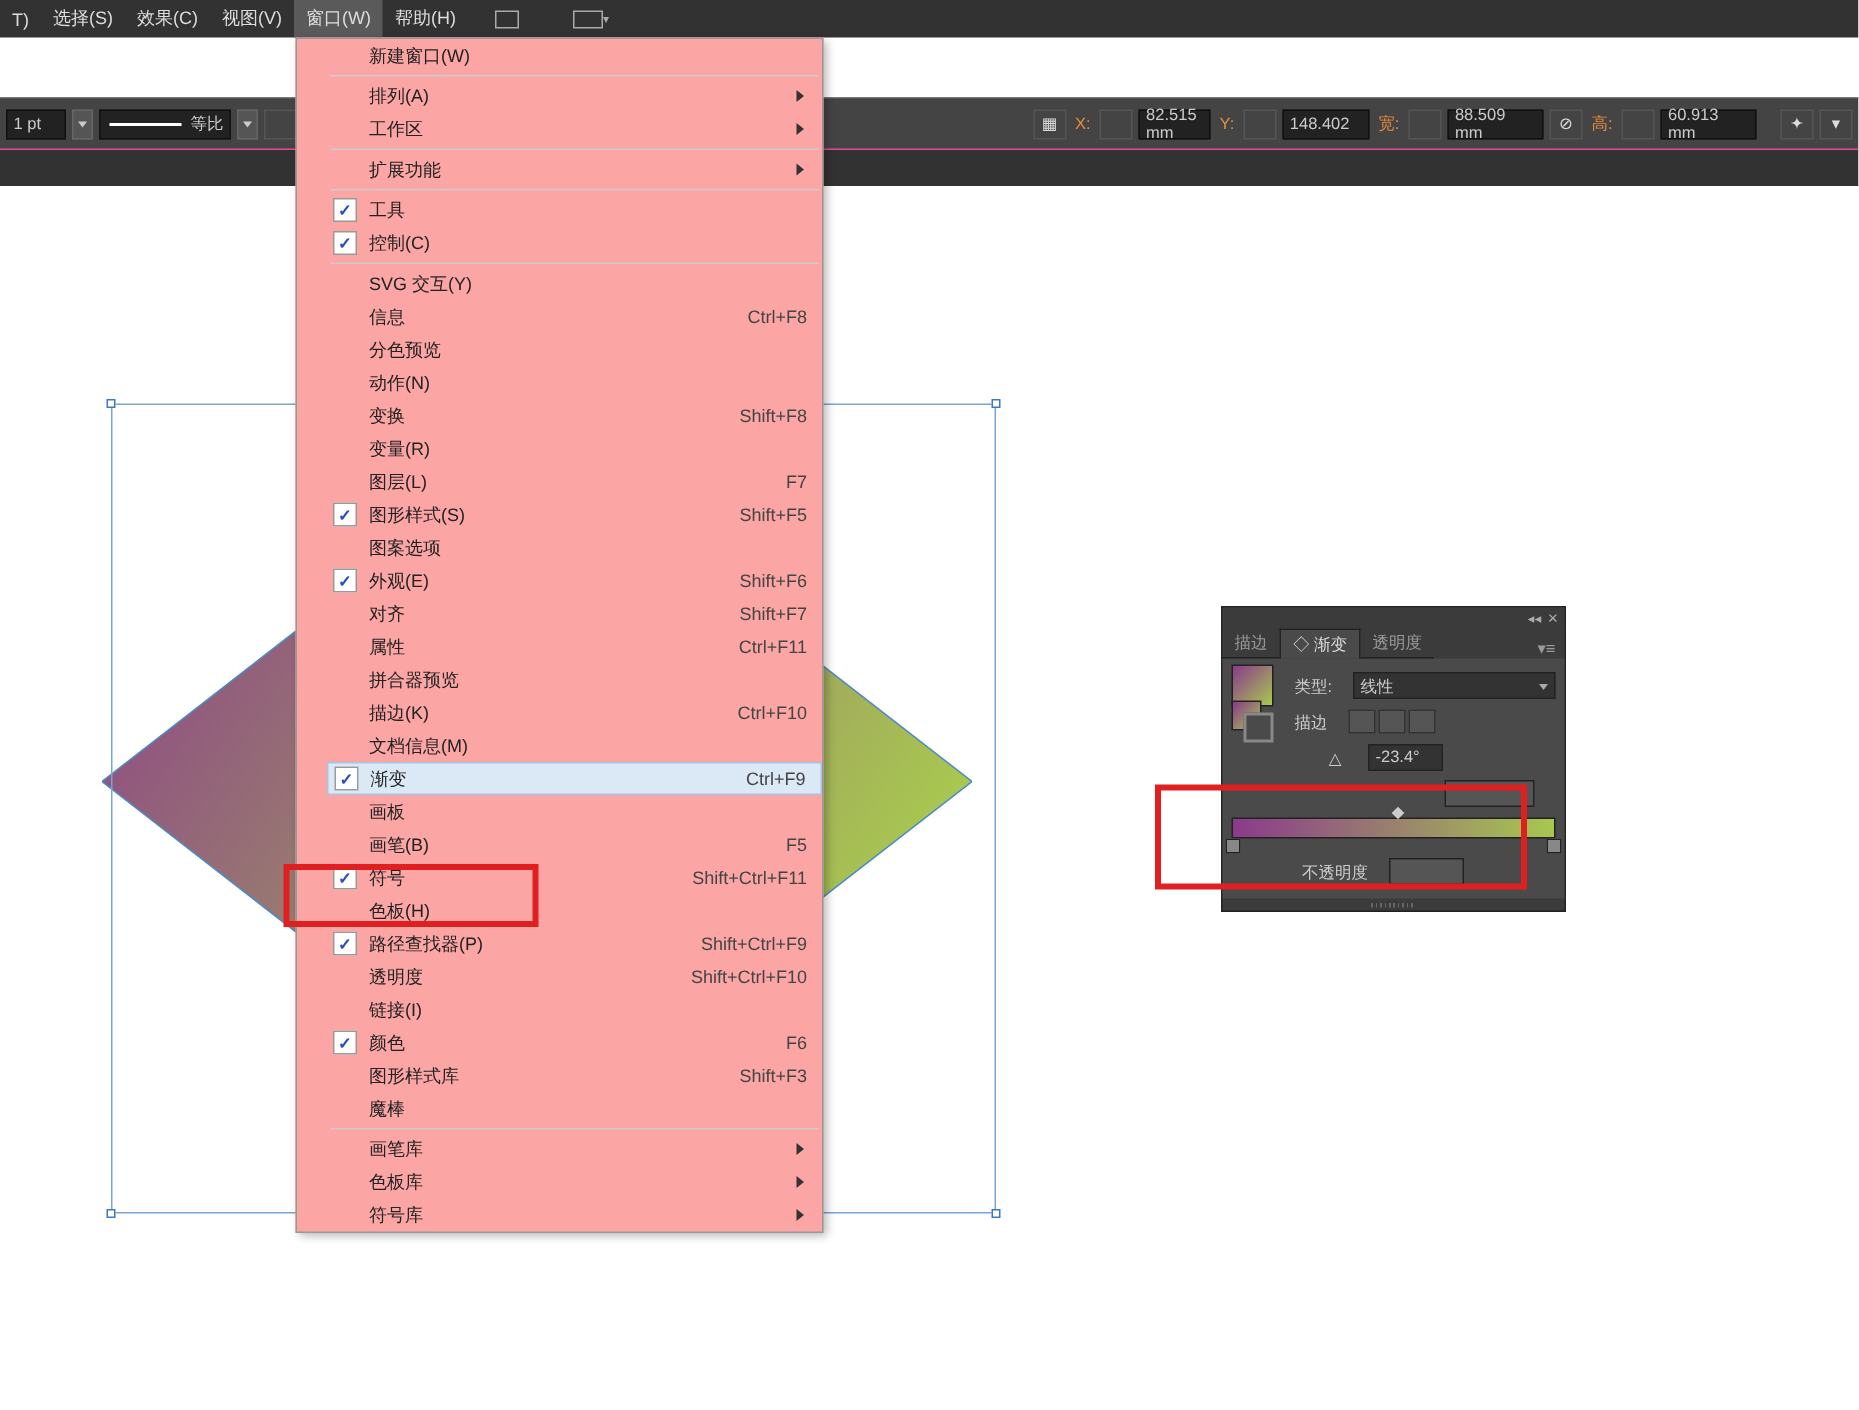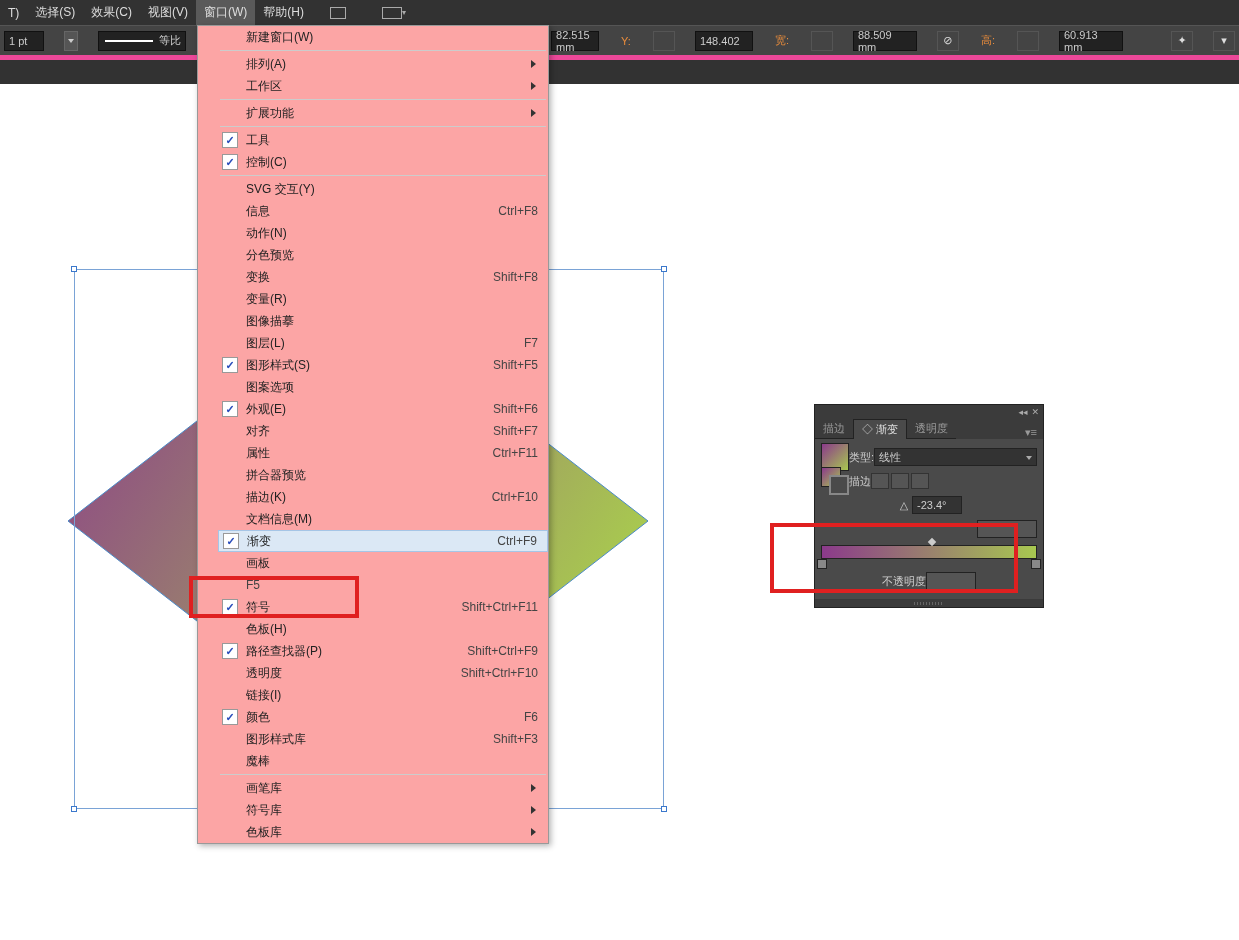--- a/index.html
+++ b/index.html
@@ -5,21 +5,21 @@
   * { box-sizing: border-box; margin: 0; padding: 0; font-family: "Microsoft YaHei", Arial, sans-serif; }
   body { background: #fff; width: 1239px; height: 940px; overflow: hidden; position: relative; }
   
   .menubar { background: #323232; height: 25px; display: flex; align-items: center; font-size: 12px; color: #ddd; }
   .menubar .menu-item { padding: 0 8px; height: 25px; display: flex; align-items: center; cursor: pointer; }
   .menubar .menu-item.active { background: #5a5a5a; }
   .menubar .sep { width: 10px; }
   .menubar .icon-slot { width: 24px; height: 20px; display: flex; align-items: center; justify-content: center; margin: 0 4px; }
   .menubar .icon-box { width: 16px; height: 12px; border: 1px solid #aaa; }
   
-  .toolbar { background: #444; height: 35px; border-top: 1px solid #555; border-bottom: 5px solid #ec4899; display: flex; align-items: center; font-size: 11px; color: #ddd; padding: 0 4px; gap: 20px; }
+  .toolbar { background: #444; height: 35px; border-top: 1px solid #555; border-bottom: 1px solid #ec4899; display: flex; align-items: center; font-size: 11px; color: #ddd; padding: 0 4px; gap: 4px; margin-top: 40px; }
   .toolbar .field { background: #222; border: 1px solid #111; height: 20px; padding: 0 4px; display: flex; align-items: center; color: #ccc; font-size: 11px; }
   .toolbar .dropdown-btn { width: 14px; height: 20px; background: #555; border: 1px solid #666; display: flex; align-items: center; justify-content: center; }
   .toolbar .dropdown-btn::after { content: ""; border: 3px solid transparent; border-top: 4px solid #ccc; margin-top: 3px; }
   .toolbar .label { color: #e88c3c; padding: 0 2px; }
   .toolbar .icon-box { width: 22px; height: 20px; background: #444; border: 1px solid #555; display: flex; align-items: center; justify-content: center; }
   .toolbar .stroke-preview { width: 48px; height: 2px; background: #fff; }
   .toolbar .spacer { flex: 1; }
   
   .darkstrip { background: #323232; height: 24px; }
   
@@ -43,21 +43,21 @@
   .red-highlight { position: absolute; border: 4px solid #e02020; pointer-events: none; }
   
   .panel { position: absolute; left: 814px; top: 404px; width: 230px; background: #3b3b3b; color: #ccc; font-size: 11px; border: 1px solid #222; }
   .panel .panel-top { height: 14px; background: #3b3b3b; display: flex; justify-content: flex-end; align-items: center; gap: 4px; padding: 0 4px; }
   .panel .panel-top .mini { font-size: 9px; color: #aaa; cursor: pointer; }
   .panel .tabs { display: flex; background: #3b3b3b; height: 20px; align-items: flex-end; }
   .panel .tab { padding: 2px 8px; color: #999; font-size: 11px; cursor: pointer; border-bottom: 1px solid #222; }
   .panel .tab.active { background: #4a4a4a; color: #ddd; border: 1px solid #222; border-bottom: none; }
   .panel .tabs .menu-dots { margin-left: auto; padding: 0 6px; color: #999; }
   .panel .body { background: #4a4a4a; padding: 6px; }
-  .panel .row { display: flex; align-items: center; height: 24px; gap: 0; }
+  .panel .row { display: flex; align-items: center; height: 24px; gap: 14px; }
   .panel .swatch { width: 28px; height: 28px; border: 1px solid #222; background: linear-gradient(135deg, #8b3a8b, #a8c850); }
   .panel .fillstroke { width: 28px; height: 28px; position: relative; }
   .panel .fillstroke .fill { position: absolute; left: 0; top: 0; width: 20px; height: 20px; border: 1px solid #222; background: linear-gradient(135deg, #8b3a8b, #a8c850); }
   .panel .fillstroke .stroke { position: absolute; right: 0; bottom: 0; width: 20px; height: 20px; border: 2px solid #888; background: #4a4a4a; }
   .panel .label { color: #ccc; }
   .panel .select { flex: 1; background: #333; border: 1px solid #222; height: 18px; display: flex; align-items: center; padding: 0 4px; position: relative; }
   .panel .select::after { content: ""; position: absolute; right: 4px; border: 3px solid transparent; border-top: 4px solid #aaa; top: 7px; }
   .panel .numfield { width: 50px; background: #333; border: 1px solid #222; height: 18px; display: flex; align-items: center; padding: 0 4px; }
   .panel .btns { display: flex; gap: 2px; }
   .panel .btn-small { width: 18px; height: 16px; background: #555; border: 1px solid #333; }
@@ -191,36 +191,33 @@
     </div>
     <div class="divider"></div>
     <div class="menu-row">
       <span class="label">SVG 交互(Y)</span>
     </div>
     <div class="menu-row">
       <span class="label">信息</span>
       <span class="shortcut">Ctrl+F8</span>
     </div>
     <div class="menu-row">
+      <span class="label">分色预览</span>
+    </div>
+    <div class="menu-row">
       <span class="label">动作(N)</span>
-    </div>
-    <div class="menu-row">
-      <span class="label">分色预览</span>
     </div>
     <div class="menu-row">
       <span class="label">变换</span>
       <span class="shortcut">Shift+F8</span>
     </div>
     <div class="menu-row">
       <span class="label">变量(R)</span>
     </div>
     <div class="menu-row">
-      <span class="label">图像描摹</span>
-    </div>
-    <div class="menu-row">
       <span class="label">图层(L)</span>
       <span class="shortcut">F7</span>
     </div>
     <div class="menu-row">
       <span class="check">✓</span>
       <span class="label">图形样式(S)</span>
       <span class="shortcut">Shift+F5</span>
     </div>
     <div class="menu-row">
       <span class="label">图案选项</span>
@@ -250,20 +247,21 @@
     </div>
     <div class="menu-row highlighted">
       <span class="check">✓</span>
       <span class="label">渐变</span>
       <span class="shortcut">Ctrl+F9</span>
     </div>
     <div class="menu-row">
       <span class="label">画板</span>
     </div>
     <div class="menu-row">
+      <span class="label">画笔(B)</span>
       <span class="shortcut">F5</span>
     </div>
     <div class="menu-row">
       <span class="check">✓</span>
       <span class="label">符号</span>
       <span class="shortcut">Shift+Ctrl+F11</span>
     </div>
     <div class="menu-row">
       <span class="label">色板(H)</span>
     </div>
@@ -290,25 +288,25 @@
     </div>
     <div class="menu-row">
       <span class="label">魔棒</span>
     </div>
     <div class="divider"></div>
     <div class="menu-row">
       <span class="label">画笔库</span>
       <span class="submenu-arrow"></span>
     </div>
     <div class="menu-row">
+      <span class="label">色板库</span>
+      <span class="submenu-arrow"></span>
+    </div>
+    <div class="menu-row">
       <span class="label">符号库</span>
-      <span class="submenu-arrow"></span>
-    </div>
-    <div class="menu-row">
-      <span class="label">色板库</span>
       <span class="submenu-arrow"></span>
     </div>
   </div>
 
 <div class="red-highlight" style="left:189px; top:576px; width:170px; height:42px;"></div>
 
 <div class="panel">
   <div class="panel-top">
     <span class="mini">◂◂</span>
     <span class="mini">✕</span>

